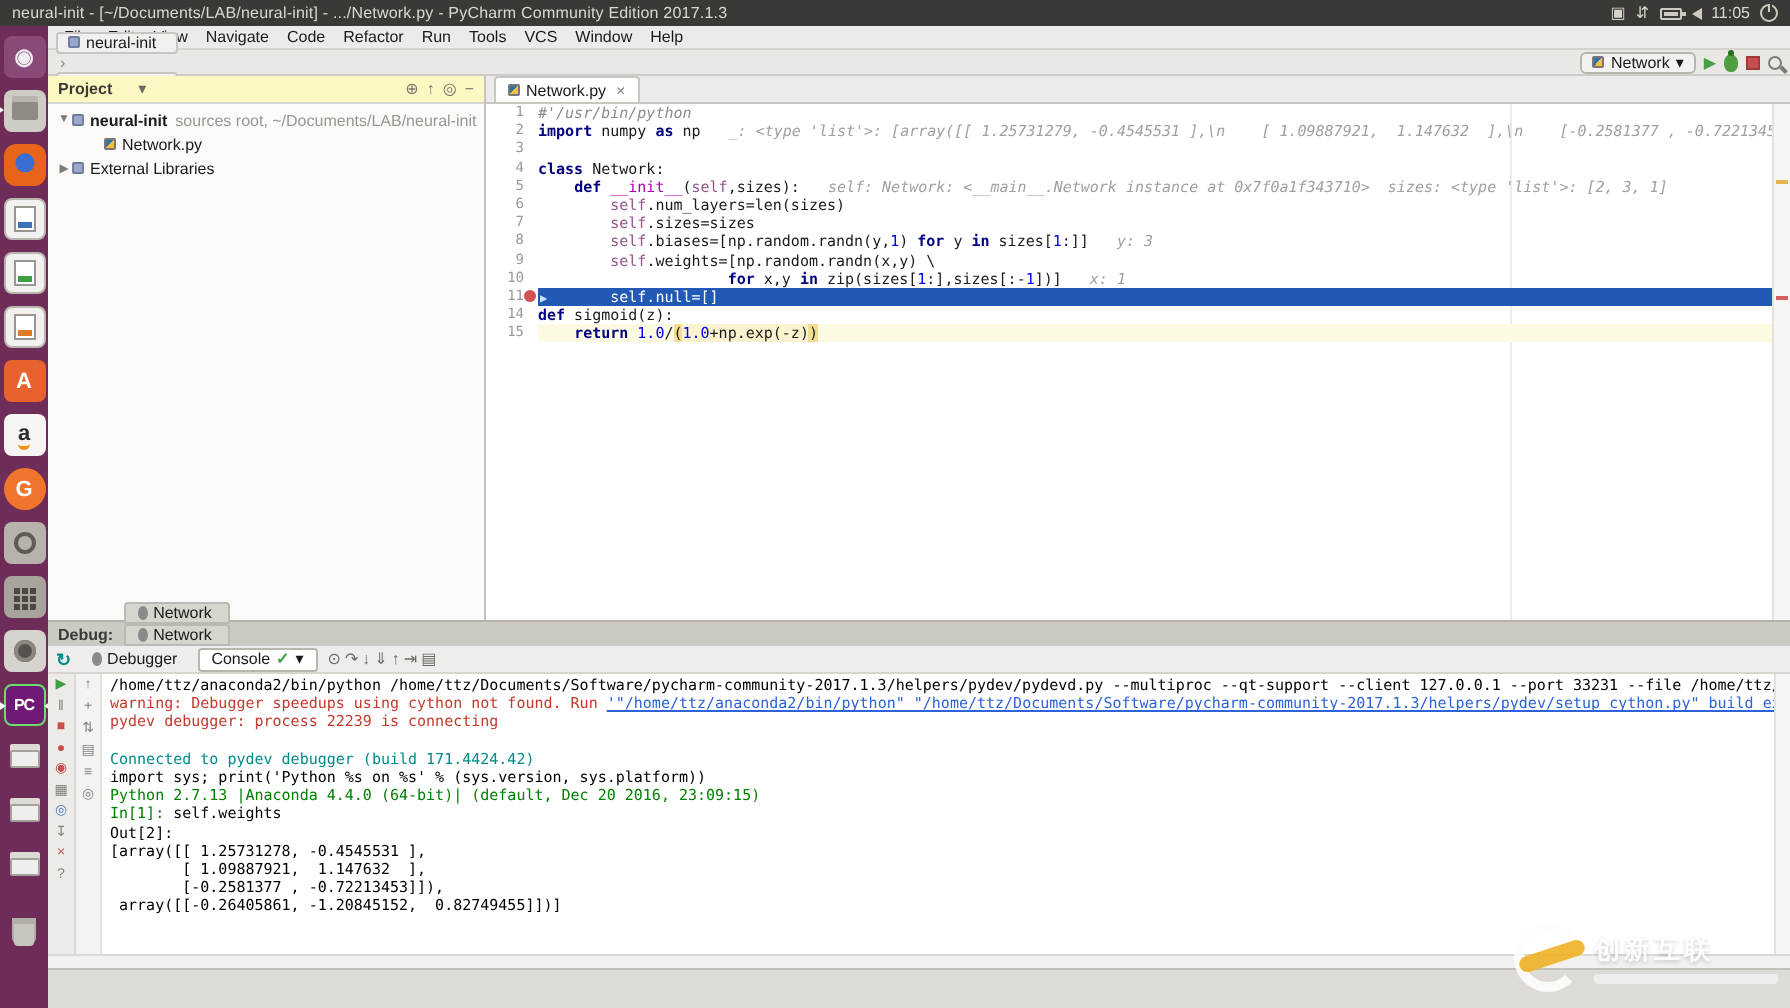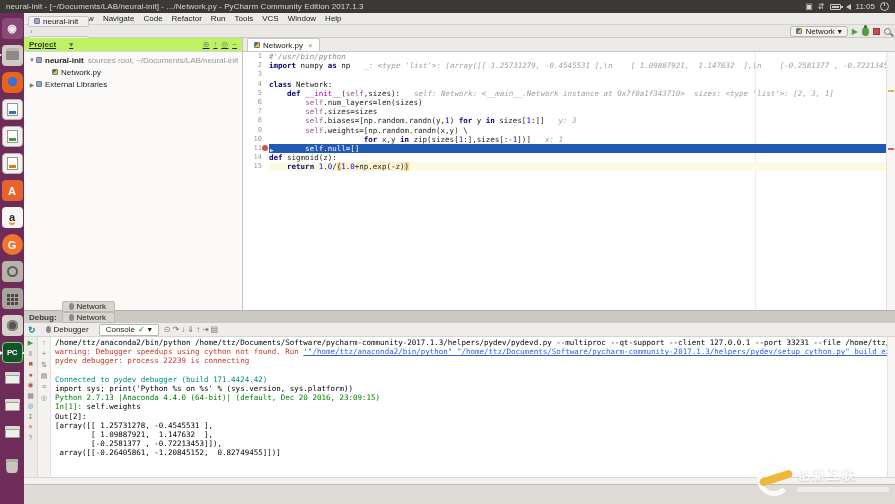--- a/index.html
+++ b/index.html
@@ -33,21 +33,21 @@
   .k-doc i:after { content:""; position:absolute; left:1px; top:7px; width:7px; height:3px; }
   .doc-b i:after{ background:#3f6fb5; } .doc-g i:after{ background:#3f9e43; } .doc-o i:after{ background:#e07a26; }
   .k-A { background:#e8622d; color:#fff; font-size:11px; }
   .k-amzn { background:#f6f5f3; color:#2b2b2b; font-size:11px; }
   .k-amzn span { border-bottom:2px solid #f29111; border-radius:0 0 6px 6px; line-height:12px; }
   .k-G { background:#f1742c; border-radius:50%; color:#fff; font-size:11px; }
   .k-gear { background:#b7b3ac; } .k-gear i { width:11px; height:11px; border:2px solid #5e5b55; border-radius:50%; }
   .k-calc { background:#a8a49d; } .k-calc i { width:12px; height:12px; background:#4a4742; border-radius:1px;
      background-image:linear-gradient(#a8a49d 1px, transparent 1px), linear-gradient(90deg,#a8a49d 1px, transparent 1px); background-size:4px 4px; }
   .k-cam { background:#d6d3ce; } .k-cam i { width:11px; height:11px; background:#55524d; border-radius:50%; box-shadow:inset 0 0 0 2px #8b8780; }
-  .k-pc { background:#14532d; color:#fff; font-size:8px; border:1.5px solid #67e06b; letter-spacing:-.5px; }
+  .k-pc { background:#701a75; color:#fff; font-size:8px; border:1.5px solid #67e06b; letter-spacing:-.5px; }
   .k-disk { background:transparent; } .k-disk i { width:15px; height:9px; background:#efeeec; border:1px solid #a5a19a; border-radius:1px; box-shadow:0 -3px 0 #dddad5; }
   .k-trash { background:transparent; margin-top:10px; } .k-trash i { width:10px; height:11px; background:#c9c5bf; border-radius:0 0 2px 2px; box-shadow:0 -2px 0 1px #b2aea7; }
 
   
   #pycharm { position:absolute; left:24px; top:13px; right:0; bottom:0; background:#ececea; display:flex; flex-direction:column; }
 
   #menubar { height:12px; background:#ecebe9; border-bottom:1px solid #d7d4cf; display:flex; align-items:center; padding:0 4px; gap:1px; }
   .menu-item { padding:0 4px; line-height:11px; }
 
   #navbar { height:13px; background:#eae8e5; border-bottom:1px solid #cfccc7; display:flex; align-items:center; padding:0 4px; }
@@ -62,21 +62,21 @@
   .bugbtn { width:7px; height:9px; background:#4f9e3f; border-radius:50% 50% 45% 45%; position:relative; }
   .bugbtn:after { content:""; position:absolute; top:-2px; left:2px; width:3px; height:3px; background:#2c6e22; border-radius:50%; }
   .stopbtn { width:7px; height:7px; background:#c94f4f; border:1px solid #9e3a3a; }
   .searchbtn { width:7px; height:7px; border:1.5px solid #7d7a74; border-radius:50%; position:relative; }
   .searchbtn:after { content:""; position:absolute; left:5px; top:5px; width:4px; height:1.5px; background:#7d7a74; transform:rotate(45deg); }
 
   #main { flex:1; display:flex; min-height:0; }
 
   
   #project { width:219px; background:#fbfaf9; border-right:1px solid #c6c3be; display:flex; flex-direction:column; }
-  #project-header { height:14px; background:#bef264; border-bottom:1px solid #d8d5d0; display:flex; align-items:center; padding:0 5px; gap:13px;text-decoration:underline; }
+  #project-header { height:14px; background:#fef9c3; border-bottom:1px solid #d8d5d0; display:flex; align-items:center; padding:0 5px; gap:13px; }
   #project-header .ph-label { font-weight:bold; color:#3c3a36; }
   #project-header .caret { color:#6b6963; }
   #project-header .ph-icons { margin-left:auto; display:flex; gap:4px; color:#7d7a74; font-size:8px; }
   .tree { padding-top:2px; }
   .tree-row { display:flex; align-items:center; height:12px; white-space:nowrap; overflow:hidden; }
   .tree-arrow { width:8px; text-align:center; color:#7d7a74; font-size:6px; }
   .tree-label-b { font-weight:bold; margin-left:3px; }
   .tree-label { margin-left:3px; }
   .tree-note { color:#9a978f; margin-left:4px; }
 

